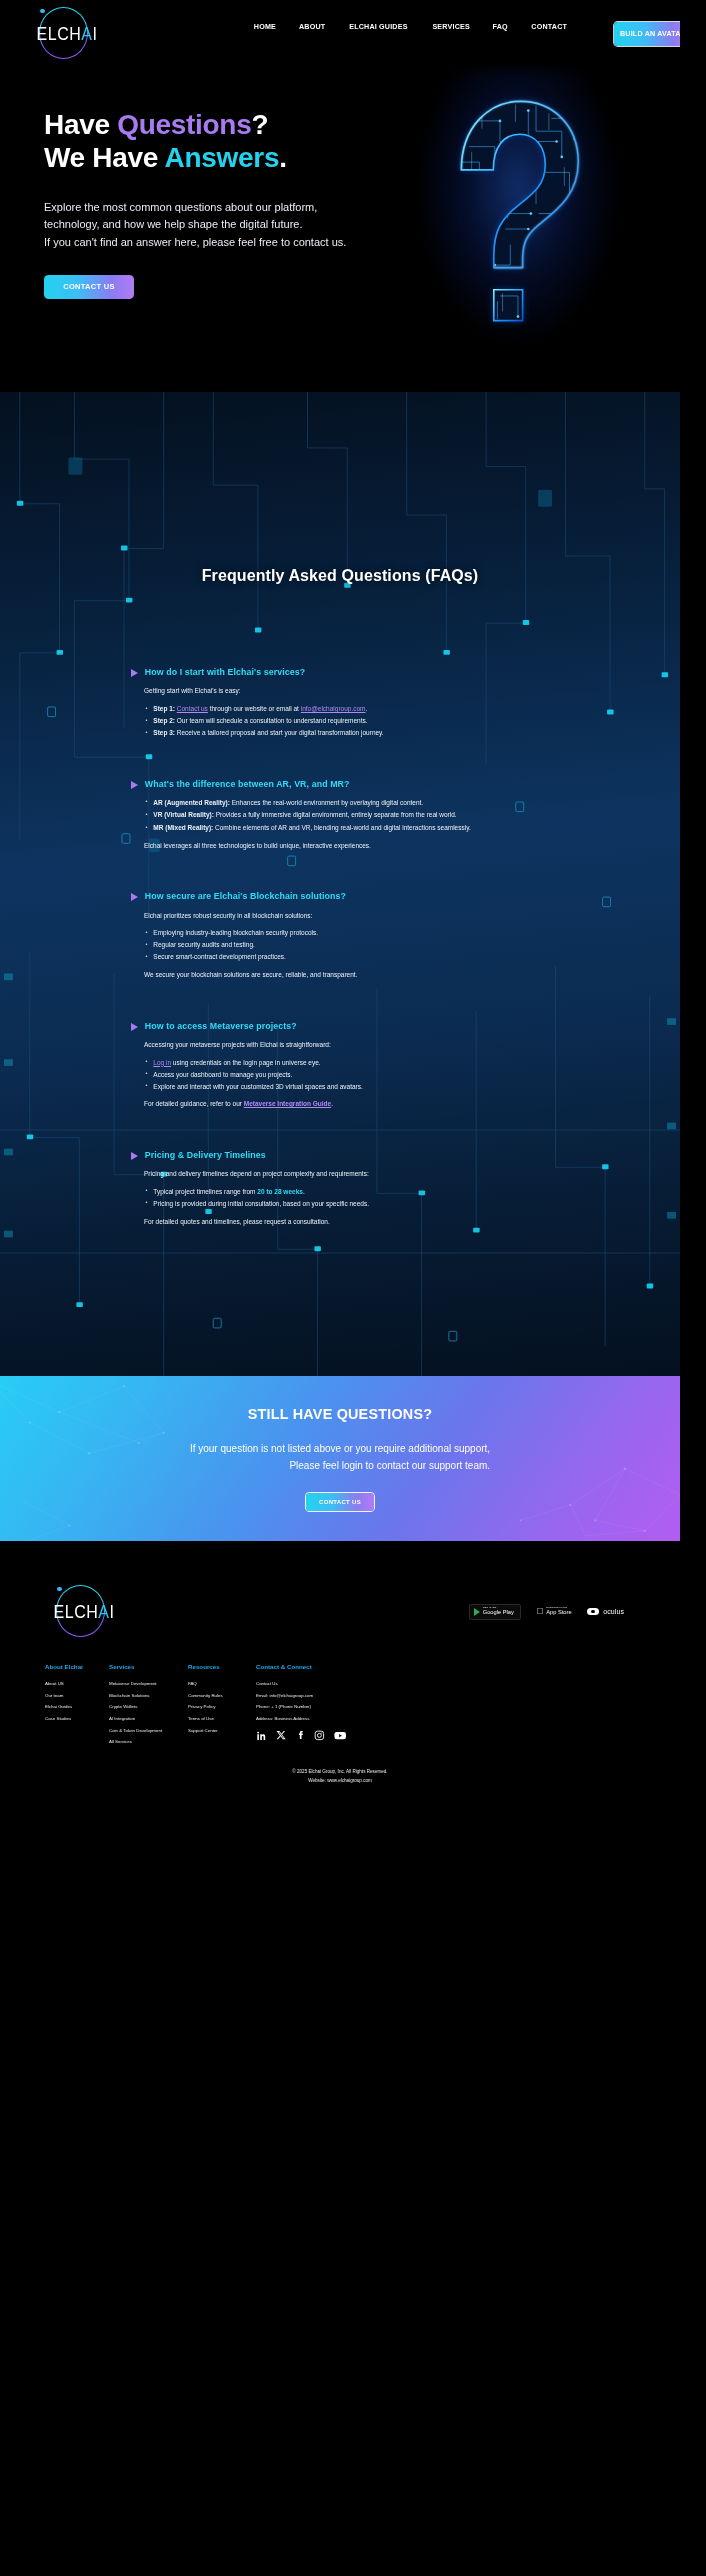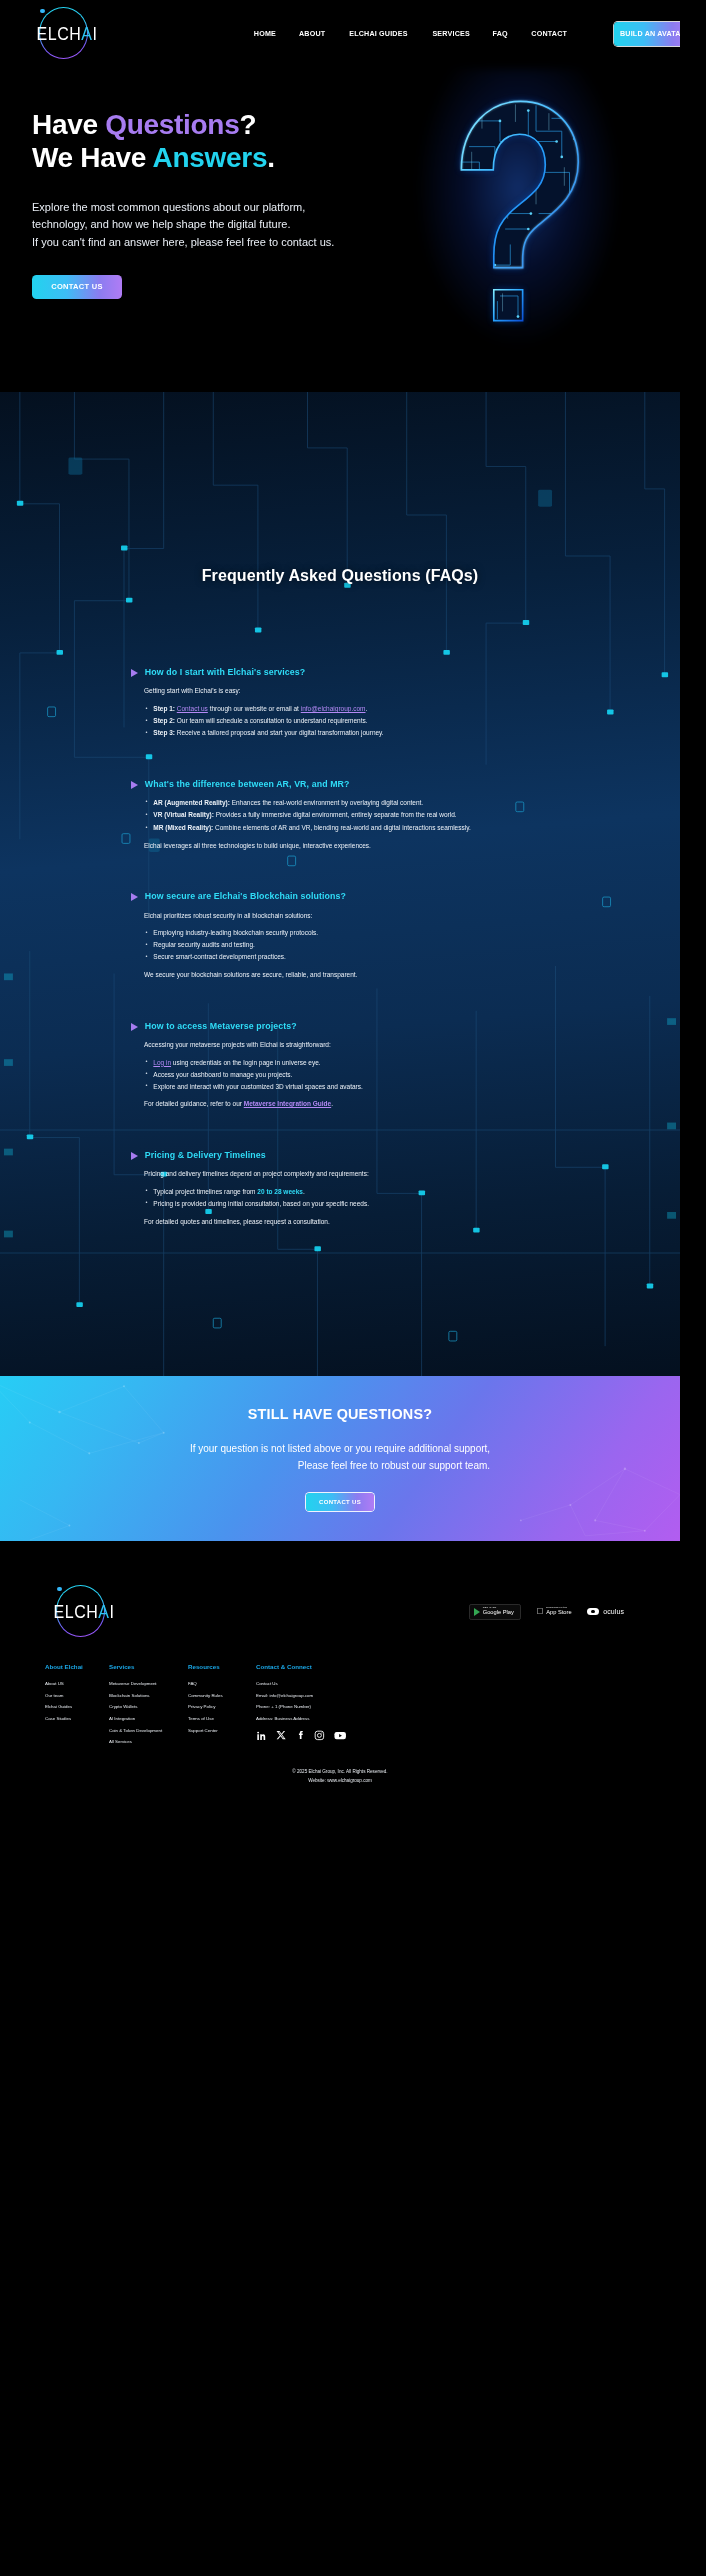--- a/index.html
+++ b/index.html
@@ -45,42 +45,42 @@
   }
   .logo-text{
     position:relative;z-index:2;
     font-size:16px;font-weight:400;letter-spacing:0.5px;color:#fff;
     font-family:"Liberation Sans", sans-serif;
     transform:scaleY(1.12);
   }
   .logo-text .accent{color:#2ec4f3;}
 
   .nav-links{
-    display:flex;align-items:center;gap:21px;
+    display:flex;gap:21px;
     margin-left:147px;
   }
   .nav-links a{
     color:#fff;text-decoration:none;
     font-size:7.7px;font-weight:700;letter-spacing:0.2px;
     white-space:nowrap;
     transform:scaleX(.93);
   }
   .btn-grad{
     display:inline-flex;align-items:center;justify-content:center;
     background:linear-gradient(90deg,#22d3ee 0%,#3dbdf5 38%,#8b7cf0 75%,#b07cf5 100%);
     color:#fff;font-weight:700;border:none;cursor:pointer;
     text-decoration:none;
   }
   .nav-cta{
     margin-left:21.6px;
     width:84px;height:24px;border-radius:4.1px;font-size:7.2px;letter-spacing:0.1px;
     box-shadow:0 0 0 1px rgba(255,255,255,.85);
   }
 
-  .hero-inner{position:relative;z-index:4;padding:0 32px;display:flex;}
+  .hero-inner{position:relative;z-index:4;padding:0 44px;display:flex;}
   .hero-left{width:361px;padding-top:42px;}
   .hero-h1{
     font-size:28px;line-height:1.17;font-weight:700;letter-spacing:-0.3px;
   }
   .hero-h1 .purple{color:#a77cf0;}
   .hero-h1 .cyan{color:#22d3ee;}
   .hero-p{
     margin-top:24px;
     font-size:11px;line-height:1.62;color:#e9eef5;font-weight:400;
     max-width:335px;
@@ -556,21 +556,21 @@
           <circle cx="1200" cy="280" r="2"></circle>
         <circle cx="1300" cy="300" r="2"></circle>
           <circle cx="1150" cy="250" r="2"></circle>
         <circle cx="1050" cy="280" r="1.8"></circle>
           <circle cx="140" cy="290" r="1.8"></circle>
       </g>
     </svg>
     <h2>STILL HAVE QUESTIONS?</h2>
     <p>
       <span>If your question is not listed above or you require additional support,</span><br>
-      <span>Please feel free to robust our support team.</span>
+      <span>Please feel login to contact our support team.</span>
     </p>
     <a href="#" class="btn-grad cta-btn">CONTACT US</a>
   </section>
 
   <footer class="footer">
 
     <div class="footer-top">
       <div class="f-logo">
         <div class="logo-ring"></div>
         <div class="logo-dot"></div>

